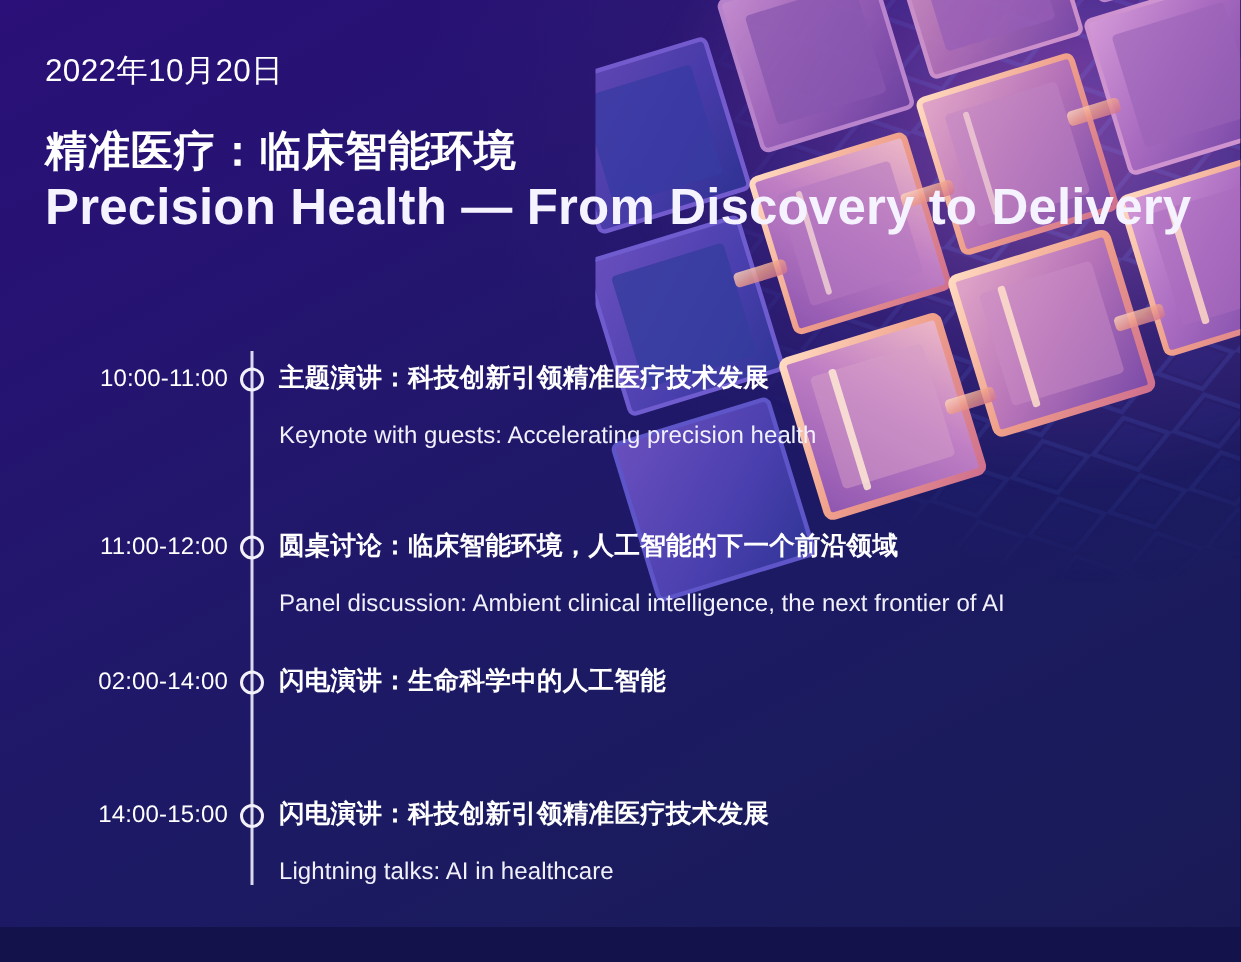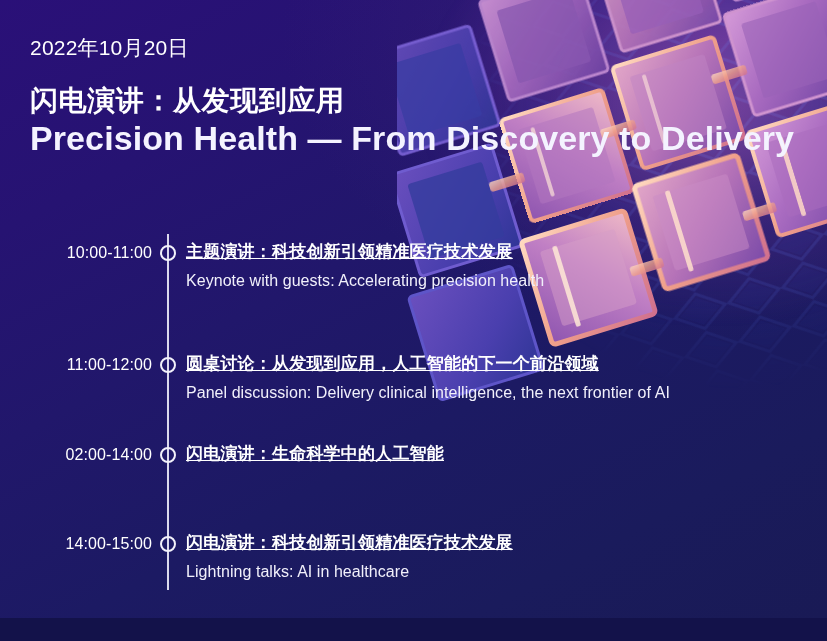--- a/index.html
+++ b/index.html
@@ -52,25 +52,25 @@
   .entry .time{
     position:absolute;left:0;width:152px;text-align:right;
     font-size:16px;font-weight:400;color:#ffffff;letter-spacing:.1px;
   }
   .entry .dot{
     position:absolute;left:160px;width:16px;height:16px;border-radius:50%;
     border:2px solid #f2f1fa;background:transparent;box-sizing:border-box;
   }
   .entry .body{position:absolute;left:186px;right:8px;}
   .sess-cn{
-    font-size:17px;font-weight:700;color:#ffffff;line-height:1.28;letter-spacing:.2px;text-decoration:underline;
+    font-size:17px;font-weight:700;color:#ffffff;line-height:1.28;letter-spacing:.2px;
   }
   .sess-en{
     font-size:16px;font-weight:300;color:#f1f0fb;line-height:1.3;letter-spacing:.05px;
-    margin-top:8px;
+    margin-top:18px;
   }
   .sess-en .ln{display:block;}
 </style>
 </head>
 <body>
 
 <div id="poster">
 
   <div id="lattice">
     <svg viewBox="0 0 420 500" preserveAspectRatio="none">
@@ -163,21 +163,21 @@
           <rect x="340" y="158" width="36" height="10" rx="3" fill="url(#edgeW)"></rect>
           <rect x="206" y="318" width="34" height="10" rx="3" fill="url(#edgeW)"></rect>
           <rect x="330" y="298" width="34" height="10" rx="3" fill="url(#edgeW)"></rect>
         </g>
       </g>
     </svg>
   </div>
 
   <div id="header">
     <div class="date">2022年10月20日</div>
-    <div class="title-cn">闪电演讲：从发现到应用</div>
+    <div class="title-cn">精准医疗：临床智能环境</div>
     <div class="title-en">Precision Health — From Discovery to Delivery</div>
   </div>
 
   <div id="timeline">
     <div id="tl-line"></div>
 
     <div class="entry" style="top:244px;">
       <div class="time">10:00-11:00</div>
       <div class="dot" style="top:1px;"></div>
       <div class="body" style="top:-3px;">
@@ -185,23 +185,23 @@
         <div class="sess-en">
           <span class="ln">Keynote with guests: Accelerating precision health</span>
         </div>
       </div>
     </div>
 
     <div class="entry" style="top:356px;">
       <div class="time">11:00-12:00</div>
       <div class="dot" style="top:1px;"></div>
       <div class="body" style="top:-3px;">
-        <div class="sess-cn">圆桌讨论：从发现到应用，人工智能的下一个前沿领域</div>
+        <div class="sess-cn">圆桌讨论：临床智能环境，人工智能的下一个前沿领域</div>
         <div class="sess-en">
-          <span class="ln">Panel discussion: Delivery clinical intelligence, the next frontier of AI</span>
+          <span class="ln">Panel discussion: Ambient clinical intelligence, the next frontier of AI</span>
         </div>
       </div>
     </div>
 
     <div class="entry" style="top:446px;">
       <div class="time">02:00-14:00</div>
       <div class="dot" style="top:1px;"></div>
       <div class="body" style="top:-3px;">
         <div class="sess-cn">闪电演讲：生命科学中的人工智能</div>
       </div>

